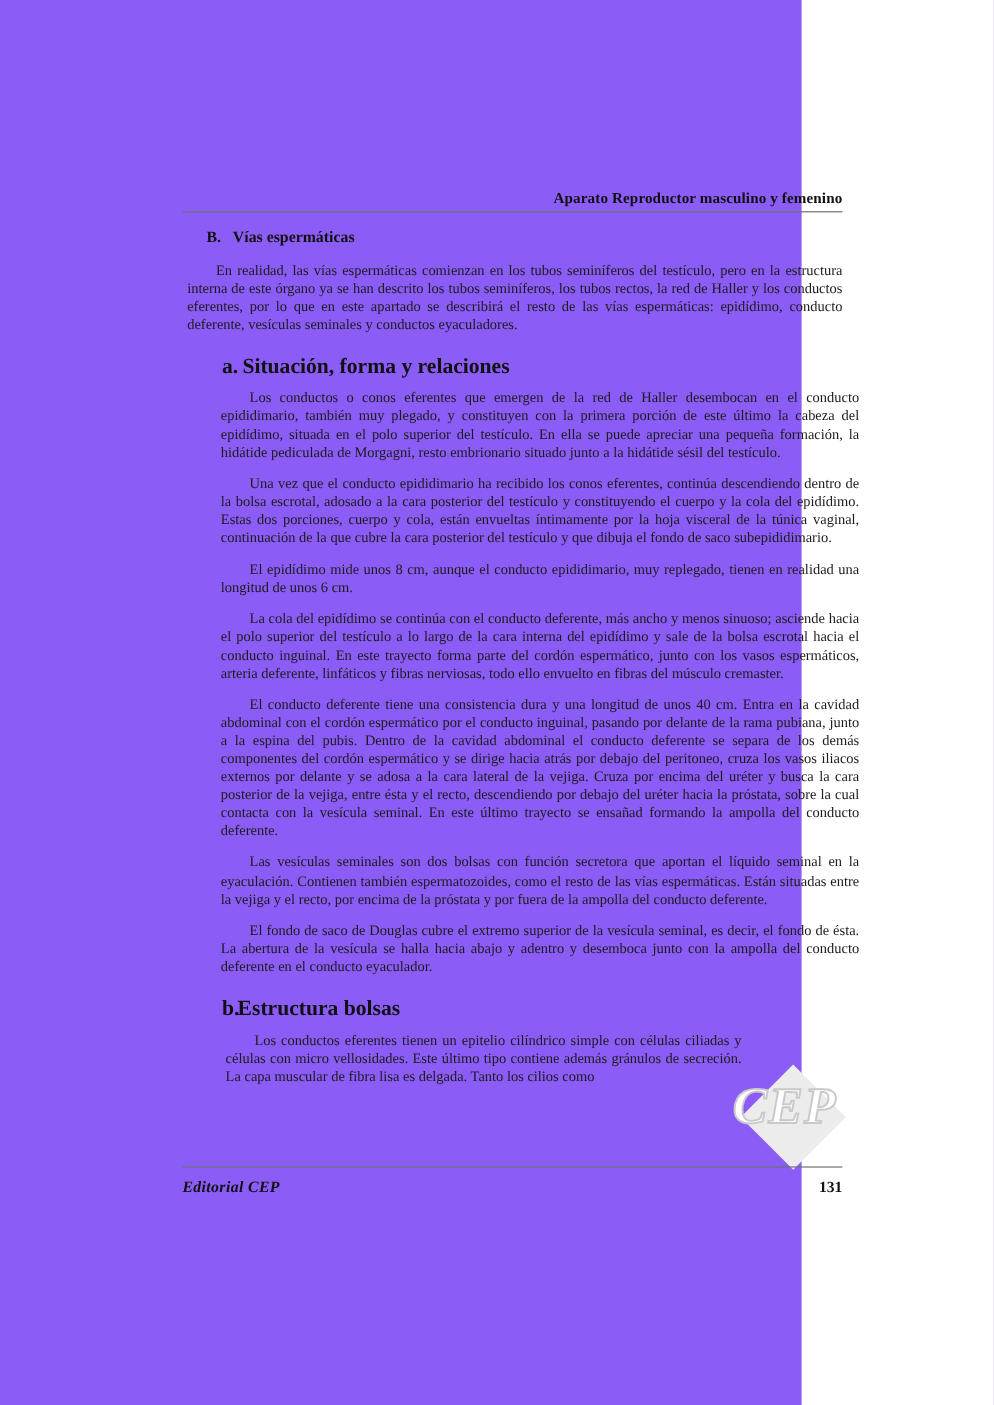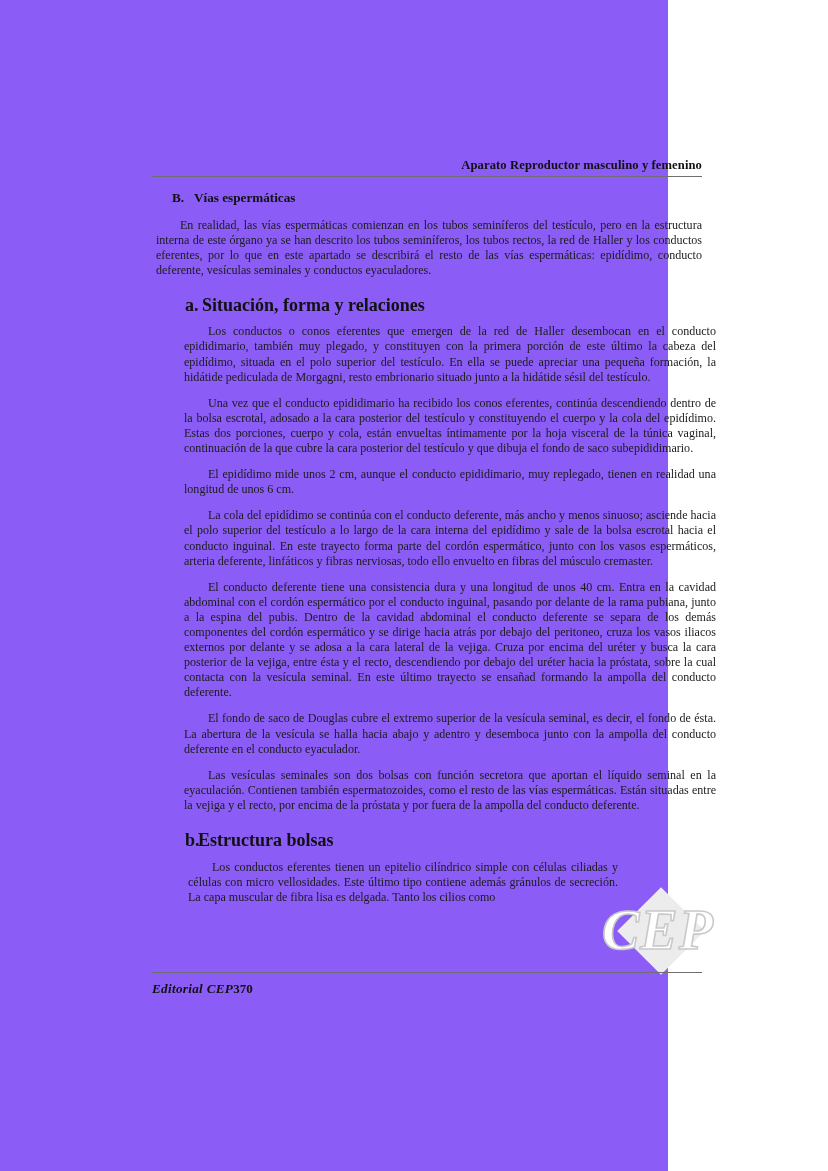--- a/index.html
+++ b/index.html
@@ -125,21 +125,21 @@
     background: #ececed;
     transform: rotate(45deg);
   }
   .wm-text {
     position: absolute;
     left: 0;
     top: 14px;
     width: 104px;
     text-align: center;
     font-family: "Liberation Serif", "DejaVu Serif", serif;
-    font-size: 56px;
+    font-size: 43px;
     font-weight: bold;
     font-style: italic;
     letter-spacing: 1px;
     color: #ffffff;
     -webkit-text-stroke: 1.6px #c9c9cc;
     text-shadow: 0 0 0 #c9c9cc;
   }
 
   
   .footer {
@@ -147,20 +147,21 @@
     left: 152px;
     top: 972px;
     width: 550px;
   }
   .footer-rule {
     height: 0;
     border-top: 1.1px solid #6f6f73;
   }
   .footer-row {
     display: flex;
+    justify-content: space-between;
     align-items: baseline;
     margin-top: 8px;
   }
   .footer-left {
     font-size: 13.2px;
     font-weight: bold;
     font-style: italic;
     letter-spacing: 0.3px;
     color: #111;
   }
@@ -187,40 +188,40 @@
     </h2>
 
     <p class="body lvl1">En realidad, las vías espermáticas comienzan en los tubos seminíferos del testículo, pero en la estructura interna de este órgano ya se han descrito los tubos seminíferos, los tubos rectos, la red de Haller y los conductos eferentes, por lo que en este apartado se describirá el resto de las vías espermáticas: epidídimo, conducto deferente, vesículas seminales y conductos eyaculadores.</p>
 
     <h3 class="sub-head">
       <span class="marker">a.</span><span>Situación, forma y relaciones</span>
     </h3>
 
     <p class="body lvl2">Los conductos o conos eferentes que emergen de la red de Haller desembocan en el conducto epididimario, también muy plegado, y constituyen con la primera porción de este último la cabeza del epidídimo, situada en el polo superior del testículo. En ella se puede apreciar una pequeña formación, la hidátide pediculada de Morgagni, resto embrionario situado junto a la hidátide sésil del testículo.</p>
     <p class="body lvl2">Una vez que el conducto epididimario ha recibido los conos eferentes, continúa descendiendo dentro de la bolsa escrotal, adosado a la cara posterior del testículo y constituyendo el cuerpo y la cola del epidídimo. Estas dos porciones, cuerpo y cola, están envueltas íntimamente por la hoja visceral de la túnica vaginal, continuación de la que cubre la cara posterior del testículo y que dibuja el fondo de saco subepididimario.</p>
-    <p class="body lvl2">El epidídimo mide unos 2 cm, aunque el conducto epididimario, muy replegado, tienen en realidad una longitud de unos 6 cm.</p>
+    <p class="body lvl2">El epidídimo mide unos 8 cm, aunque el conducto epididimario, muy replegado, tienen en realidad una longitud de unos 6 cm.</p>
     <p class="body lvl2">La cola  del epidídimo se continúa con el conducto deferente, más ancho y menos sinuoso; asciende hacia el polo superior del testículo a lo largo de la cara interna del epidídimo y sale de la bolsa escrotal hacia el conducto inguinal. En este trayecto forma parte del cordón espermático, junto con los vasos espermáticos, arteria deferente, linfáticos y fibras nerviosas, todo ello envuelto en fibras del músculo cremaster.</p>
     <p class="body lvl2">El conducto deferente tiene una consistencia dura y una longitud de unos 40 cm. Entra en la cavidad abdominal con el cordón espermático por el conducto inguinal, pasando por delante de la rama pubiana, junto a la espina del pubis. Dentro de la cavidad abdominal el conducto deferente se separa de los demás componentes del cordón espermático y se dirige hacia atrás por debajo del peritoneo, cruza los vasos iliacos externos por delante y se adosa a la cara lateral de la vejiga. Cruza por encima del uréter y busca la cara posterior de la vejiga, entre ésta y el recto, descendiendo por debajo del uréter hacia la próstata, sobre la cual contacta con la vesícula seminal. En este último trayecto se ensañad formando la ampolla del conducto deferente.</p>
+    <p class="body lvl2">Las vesículas seminales son dos bolsas con función secretora que aportan el líquido seminal en la eyaculación. Contienen también espermatozoides, como el resto de las vías espermáticas. Están situadas entre la vejiga y el recto, por encima de la próstata y por fuera de la ampolla del conducto deferente.</p>
     <p class="body lvl2">El fondo de saco de Douglas cubre el extremo superior de la vesícula seminal, es decir, el fondo de ésta. La abertura de la vesícula se halla hacia abajo y adentro y desemboca junto con la ampolla del conducto deferente en el conducto eyaculador.</p>
-    <p class="body lvl2">Las vesículas seminales son dos bolsas con función secretora que aportan el líquido seminal en la eyaculación. Contienen también espermatozoides, como el resto de las vías espermáticas. Están situadas entre la vejiga y el recto, por encima de la próstata y por fuera de la ampolla del conducto deferente.</p>
 
     <h3 class="sub-head tight">
       <span class="marker">b.</span><span>Estructura bolsas</span>
     </h3>
 
     <p class="body narrow last-tight">Los conductos eferentes tienen un epitelio cilíndrico simple con células ciliadas y células con micro vellosidades. Este último tipo contiene además gránulos de secreción. La capa muscular de fibra lisa es delgada. Tanto los cilios como</p>
 
   </div>
 
   <div class="watermark">
     <div class="wm-diamond"></div>
     <div class="wm-text">CEP</div>
   </div>
 
   <div class="footer">
     <div class="footer-rule"></div>
     <div class="footer-row">
       <div class="footer-left">Editorial CEP</div>
-      <div class="footer-right">370</div>
+      <div class="footer-right">131</div>
     </div>
   </div>
 
 </div>
 
 </body></html>

